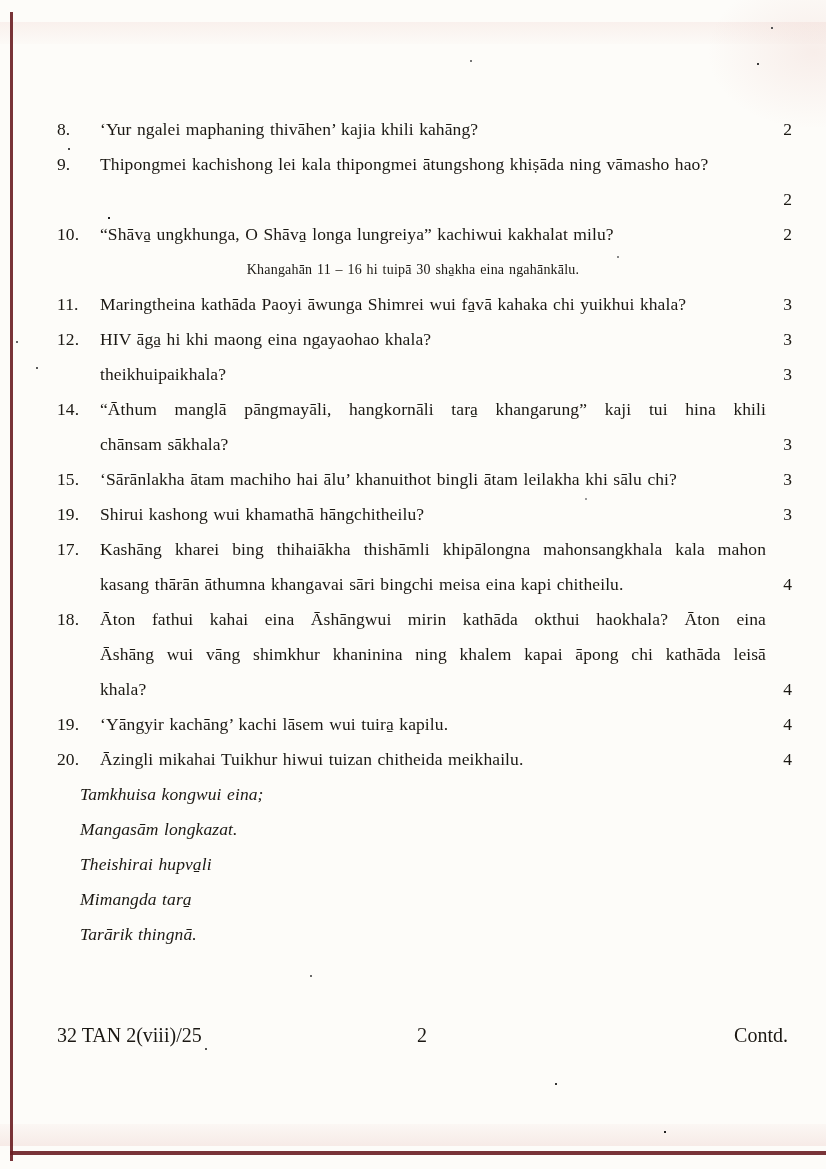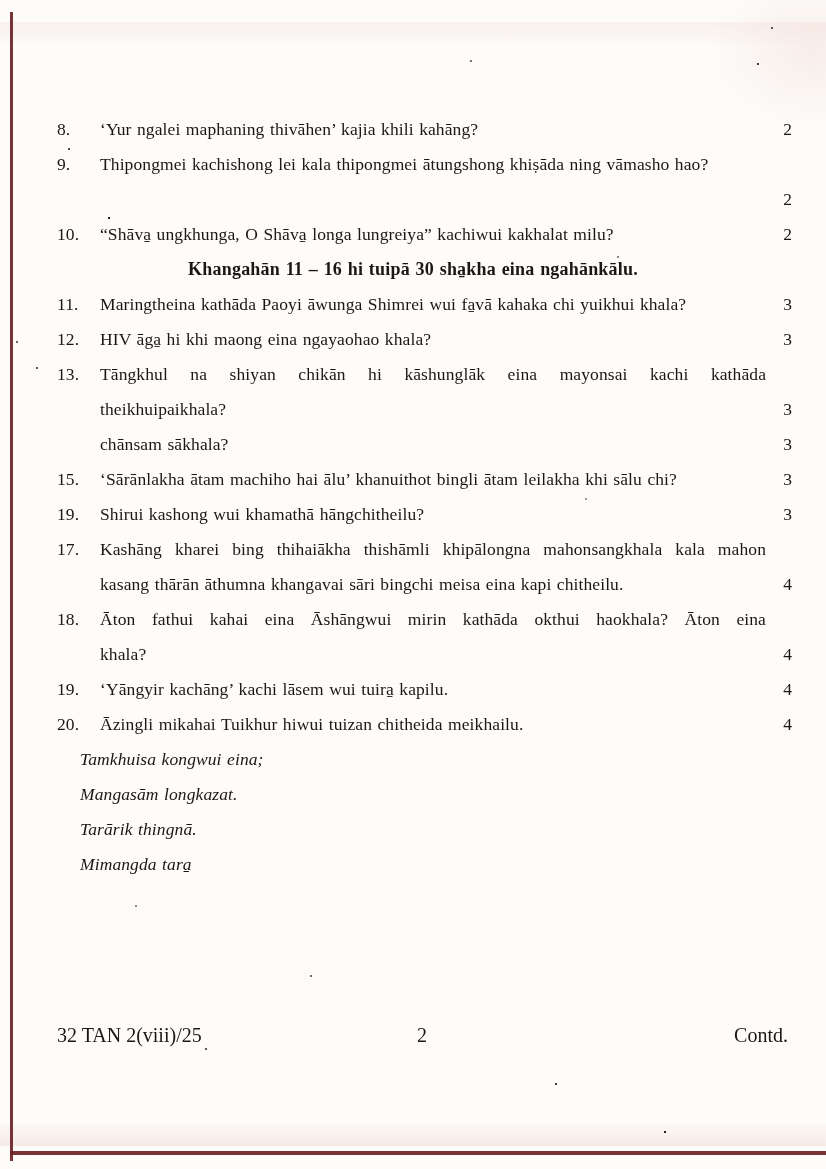--- a/index.html
+++ b/index.html
@@ -24,21 +24,21 @@
       470px 60px #777,757px 63px #3a3a3a,555px 1083px #333,664px 1131px #222,
       771px 27px #555,310px 975px #6a6a6a,135px 905px #888,585px 498px #999,
       205px 1048px #555,617px 256px #888;}
   .content{position:absolute;top:112px;left:0;right:0;}
   .row{position:relative;height:35px;line-height:35px;font-size:17.5px;
     padding-left:57px;padding-right:34px;white-space:nowrap;letter-spacing:.1px;word-spacing:1px;}
   .row .no{display:inline-block;width:43px;vertical-align:top;}
   .row .txt{display:inline-block;vertical-align:top;}
   .row.justify .txt{width:666px;text-align:justify;text-align-last:justify;}
   .row .marks{position:absolute;right:34px;top:0;line-height:35px;}
-  .row.header{padding:0;text-align:center;font-weight:bold;font-size:18px;letter-spacing:.2px;}
+  .row.header{padding:0;text-align:center;font-weight:normal;font-size:14px;letter-spacing:.2px;}
   .row.poem{padding-left:80px;font-style:italic;}
   .footer{position:absolute;top:1020px;left:57px;right:38px;height:30px;line-height:30px;font-size:20px;}
   .footer .f-left{position:absolute;left:0;}
   .footer .f-page{position:absolute;left:50%;transform:translateX(-54%);}
   .footer .f-right{position:absolute;right:0;}
 </style>
 </head>
 <body>
 
 <div class="band top"></div>
@@ -67,27 +67,27 @@
   </div>
     <div class="row header">Khangahān 11 – 16 hi tuipā 30 sha̱kha eina ngahānkālu.</div>
     <div class="row q">
     <span class="no">11.</span><span class="txt">Maringtheina kathāda Paoyi āwunga Shimrei wui fa̱vā kahaka chi yuikhui khala?</span>
     <span class="marks">3</span>
   </div>
     <div class="row q">
     <span class="no">12.</span><span class="txt">HIV āga̱ hi khi maong eina ngayaohao khala?</span>
     <span class="marks">3</span>
   </div>
-    <div class="row q justify">
-    <span class="no">13.</span><span class="txt">Tāngkhul na shiyan chikān hi kāshunglāk eina mayonsai kachi kathāda</span>
-    <span class="marks"></span>
-  </div>
     <div class="row q">
     <span class="no"></span><span class="txt">theikhuipaikhala?</span>
     <span class="marks">3</span>
+  </div>
+    <div class="row q justify">
+    <span class="no">14.</span><span class="txt">“Āthum manglā pāngmayāli, hangkornāli tara̱ khangarung” kaji tui hina khili</span>
+    <span class="marks"></span>
   </div>
     <div class="row q">
     <span class="no"></span><span class="txt">chānsam sākhala?</span>
     <span class="marks">3</span>
   </div>
     <div class="row q">
     <span class="no">15.</span><span class="txt">‘Sārānlakha ātam machiho hai ālu’ khanuithot bingli ātam leilakha khi sālu chi?</span>
     <span class="marks">3</span>
   </div>
     <div class="row q">
@@ -99,35 +99,40 @@
     <span class="marks"></span>
   </div>
     <div class="row q">
     <span class="no"></span><span class="txt">kasang thārān āthumna khangavai sāri bingchi meisa eina kapi chitheilu.</span>
     <span class="marks">4</span>
   </div>
     <div class="row q justify">
     <span class="no">18.</span><span class="txt">Āton fathui kahai eina Āshāngwui mirin kathāda okthui haokhala? Āton eina</span>
     <span class="marks"></span>
   </div>
+    <div class="row q justify">
+    <span class="no"></span><span class="txt">Āshāng wui vāng shimkhur khaninina ning khalem kapai āpong chi kathāda leisā</span>
+    <span class="marks"></span>
+  </div>
     <div class="row q">
     <span class="no"></span><span class="txt">khala?</span>
     <span class="marks">4</span>
   </div>
     <div class="row q">
     <span class="no">19.</span><span class="txt">‘Yāngyir kachāng’ kachi lāsem wui tuira̱ kapilu.</span>
     <span class="marks">4</span>
   </div>
     <div class="row q">
     <span class="no">20.</span><span class="txt">Āzingli mikahai Tuikhur hiwui tuizan chitheida meikhailu.</span>
     <span class="marks">4</span>
   </div>
     <div class="row poem">Tamkhuisa kongwui eina;</div>
     <div class="row poem">Mangasām longkazat.</div>
+    <div class="row poem">Theishirai hupva̱li</div>
+    <div class="row poem">Mimangda tara̱</div>
     <div class="row poem">Tarārik thingnā.</div>
-    <div class="row poem">Mimangda tara̱</div>
   </div>
 
 <div class="footer">
   <span class="f-left">32 TAN 2(viii)/25</span>
   <span class="f-page">2</span>
   <span class="f-right">Contd.</span>
 </div>
 
 </body></html>

